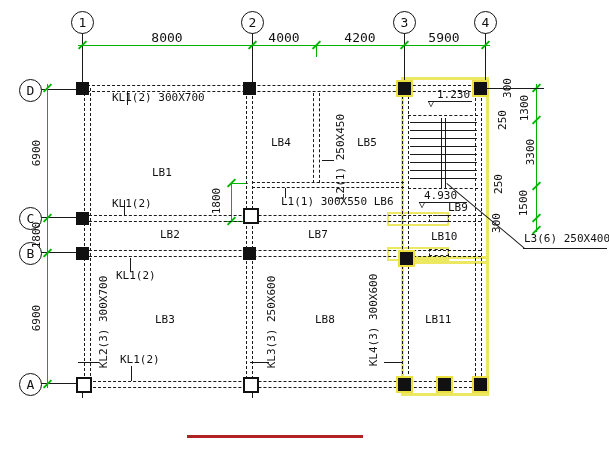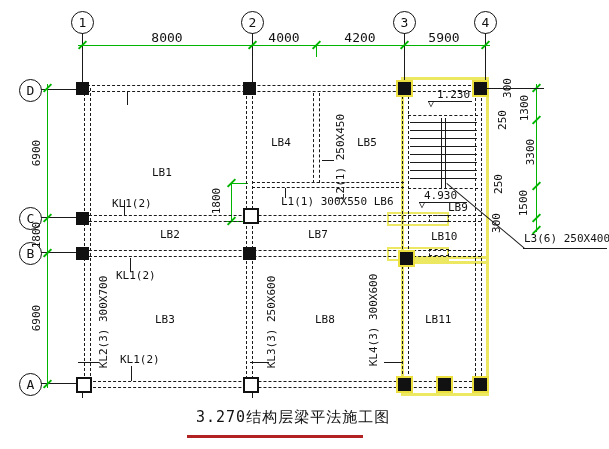--- a/index.html
+++ b/index.html
@@ -171,20 +171,21 @@
   <div class="c hs" style="left:250px;top:362px;width:19px;"></div>
   <div class="c hs" style="left:384px;top:362px;width:19px;"></div>
 
   <div class="c lbl" style="left:437px;top:89px;">1.230</div>
   <div class="c hs" style="left:428px;top:101px;width:44px;"></div>
   <div class="c tri" style="left:428px;top:99px;">▽</div>
   <div class="c lbl" style="left:424px;top:190px;">4.930</div>
   <div class="c hs" style="left:419px;top:202px;width:48px;"></div>
   <div class="c tri" style="left:419px;top:200px;">▽</div>
 
+  <div class="c lbl" style="left:112px;top:92px;">KL1(2) 300X700</div>
   <div class="c lbl" style="left:112px;top:198px;">KL1(2)</div>
   <div class="c lbl" style="left:116px;top:270px;">KL1(2)</div>
   <div class="c lbl" style="left:120px;top:354px;">KL1(2)</div>
   <div class="c lbl" style="left:281px;top:196px;">L1(1) 300X550 LB6</div>
   <div class="c vl90" style="left:296px;top:150px;width:90px;">L2(1) 250X450</div>
   <div class="c lbl" style="left:524px;top:233px;">L3(6) 250X400</div>
   <div class="c vl90" style="left:56px;top:315px;width:96px;">KL2(3) 300X700</div>
   <div class="c vl90" style="left:224px;top:315px;width:96px;">KL3(3) 250X600</div>
   <div class="c vl90" style="left:326px;top:313px;width:96px;">KL4(3) 300X600</div>
 
@@ -192,16 +193,15 @@
   <div class="c lbl" style="left:160px;top:229px;">LB2</div>
   <div class="c lbl" style="left:155px;top:314px;">LB3</div>
   <div class="c lbl" style="left:271px;top:137px;">LB4</div>
   <div class="c lbl" style="left:357px;top:137px;">LB5</div>
   <div class="c lbl" style="left:308px;top:229px;">LB7</div>
   <div class="c lbl" style="left:315px;top:314px;">LB8</div>
   <div class="c lbl" style="left:448px;top:202px;">LB9</div>
   <div class="c lbl" style="left:431px;top:231px;">LB10</div>
   <div class="c lbl" style="left:425px;top:314px;">LB11</div>
 
-  <div class="c title" style="left:196px;top:408px;">3.270结构层梁平法施工图</div>
   <div class="c redline" style="left:187px;top:435px;width:176px;"></div>
 
 </div>
 
 </body></html>

